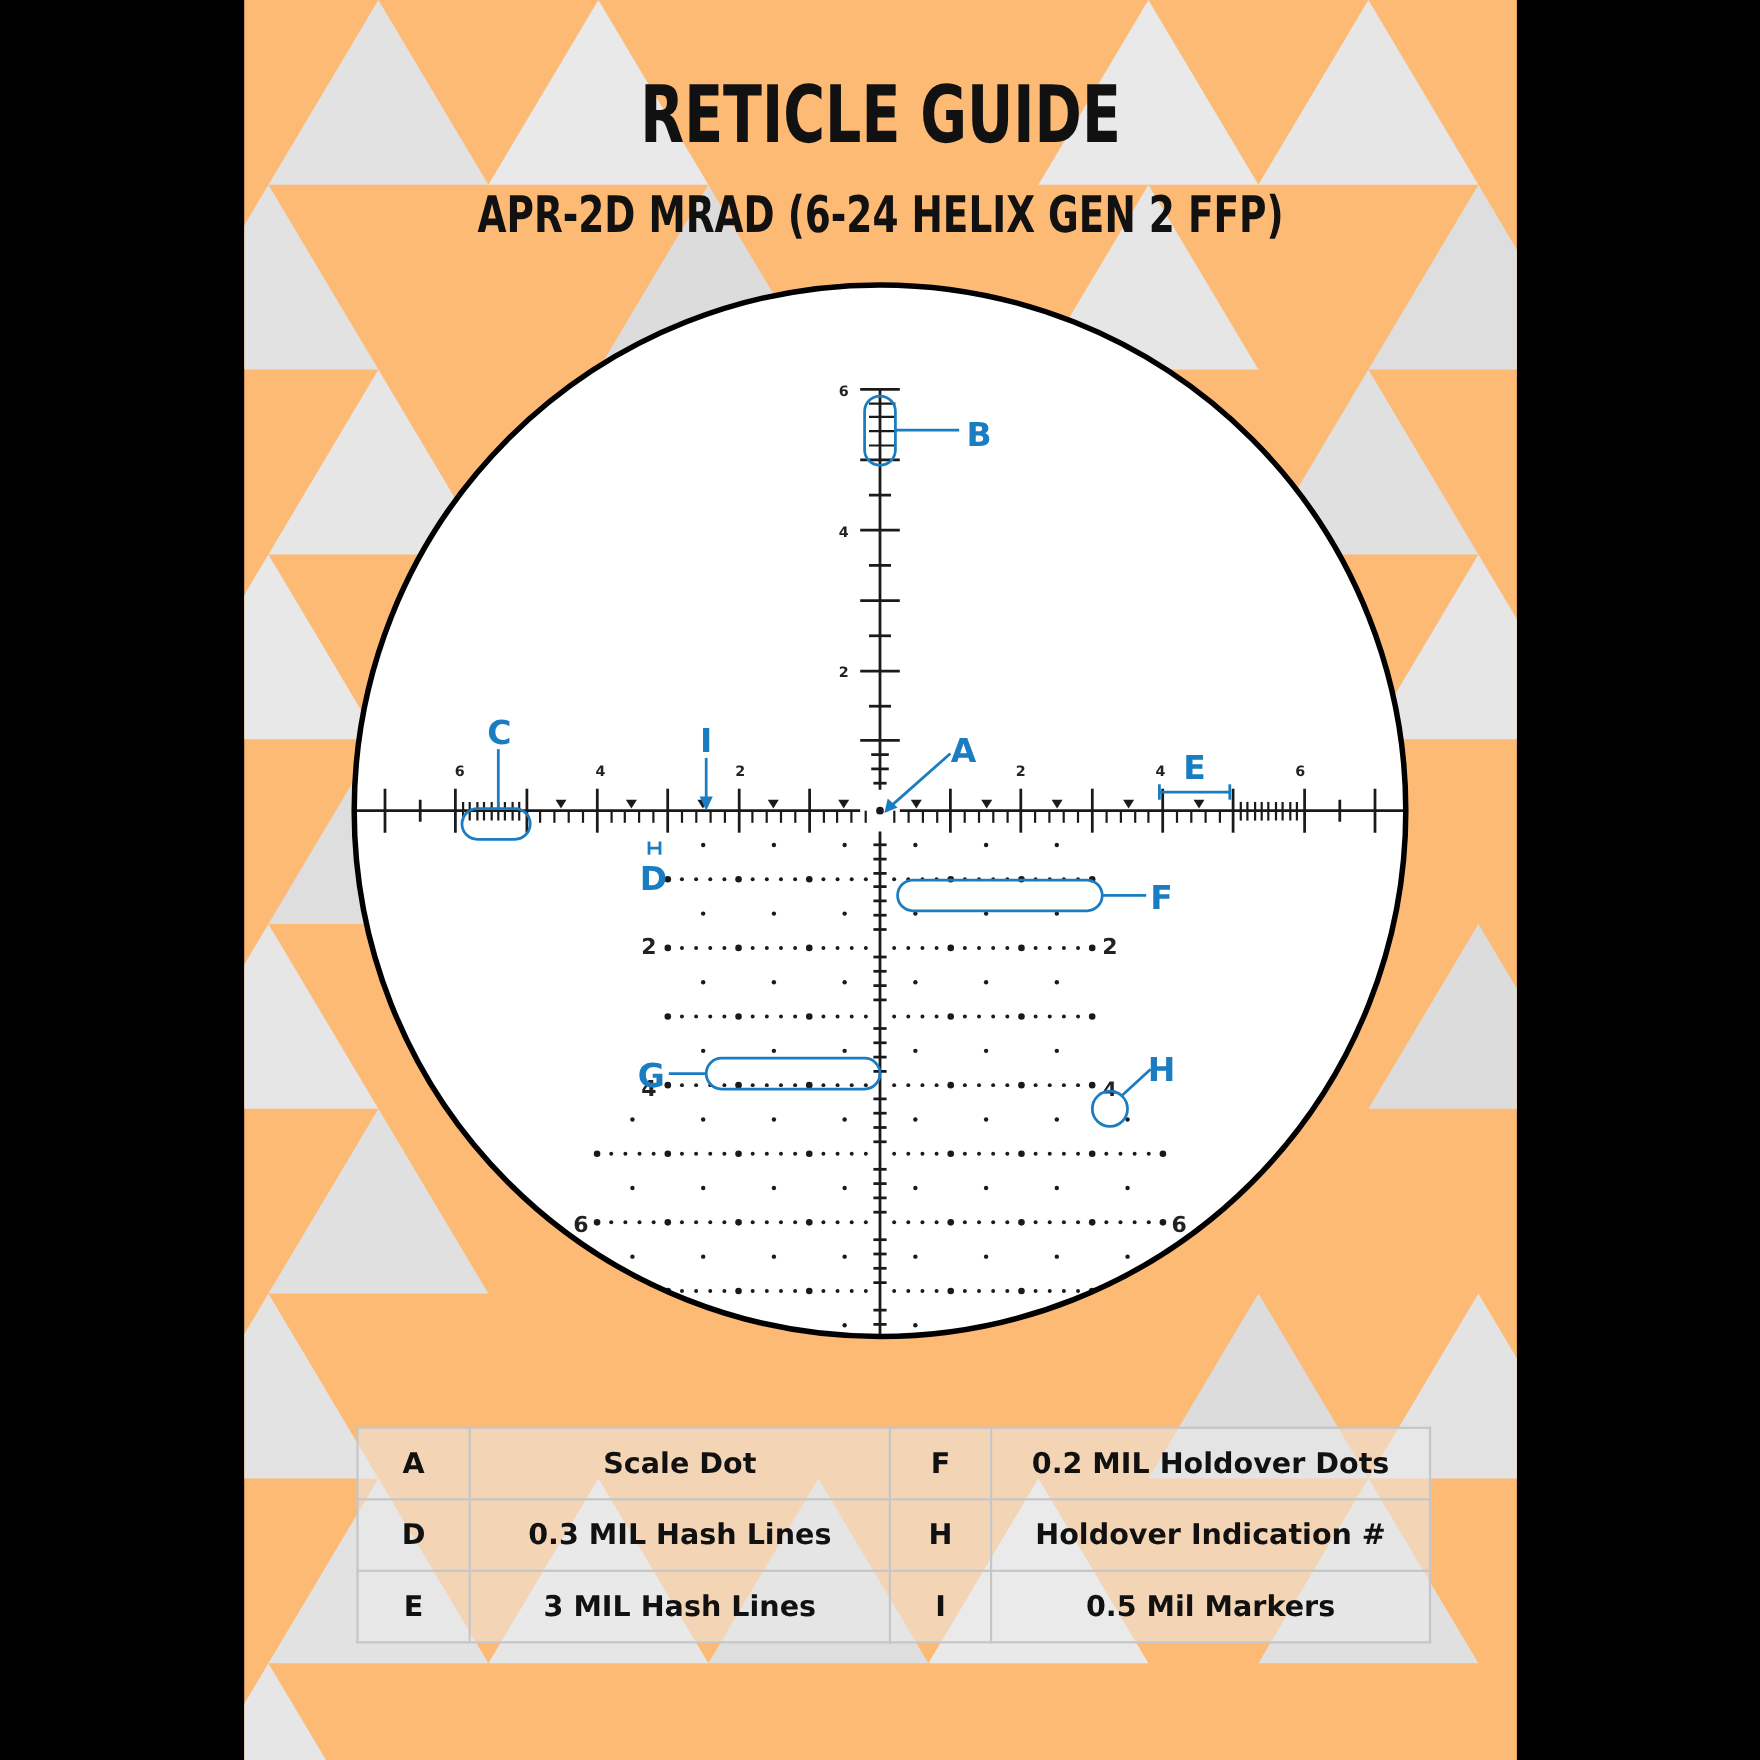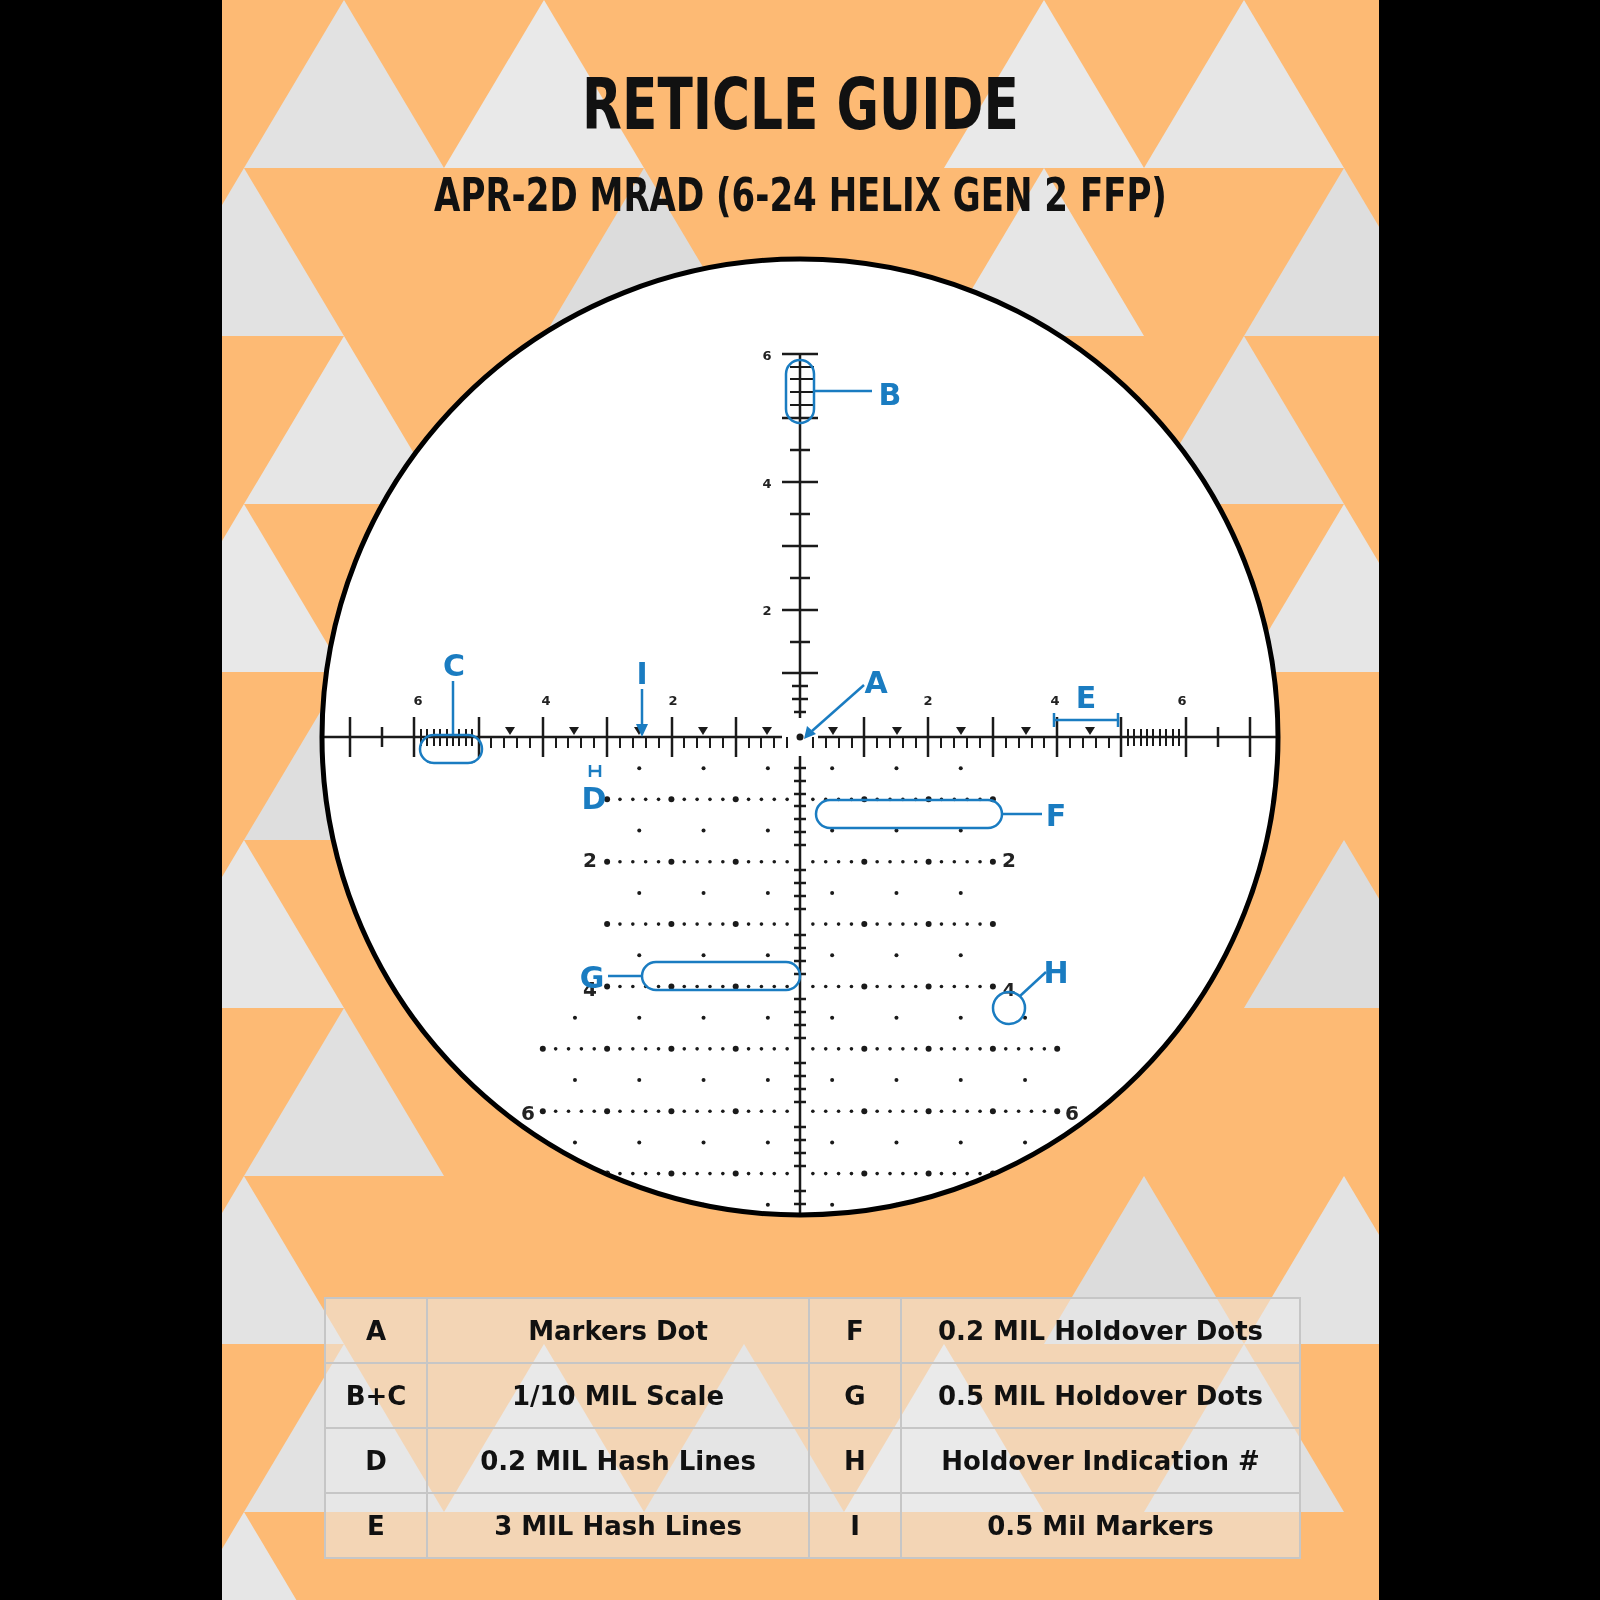--- a/index.html
+++ b/index.html
@@ -593,33 +593,27 @@
       <text x="834" y="826">F</text>
       <text x="370" y="988">G</text>
       <text x="834" y="983">H</text>
     </g>
   </svg>
 
   <table class="legend-table">
     <tbody>
       <tr>
         <td class="key">A</td>
-        <td class="desc">Markers Dot</td>
+        <td class="desc">Scale Dot</td>
         <td class="key2">F</td>
         <td class="desc2">0.2 MIL Holdover Dots</td>
       </tr>
       <tr>
-        <td class="key">B+C</td>
-        <td class="desc">1/10 MIL Scale</td>
-        <td class="key2">G</td>
-        <td class="desc2">0.5 MIL Holdover Dots</td>
-      </tr>
-      <tr>
         <td class="key">D</td>
-        <td class="desc">0.2 MIL Hash Lines</td>
+        <td class="desc">0.3 MIL Hash Lines</td>
         <td class="key2">H</td>
         <td class="desc2">Holdover Indication #</td>
       </tr>
       <tr>
         <td class="key">E</td>
         <td class="desc">3 MIL Hash Lines</td>
         <td class="key2">I</td>
         <td class="desc2">0.5 Mil Markers</td>
       </tr>
     </tbody>

